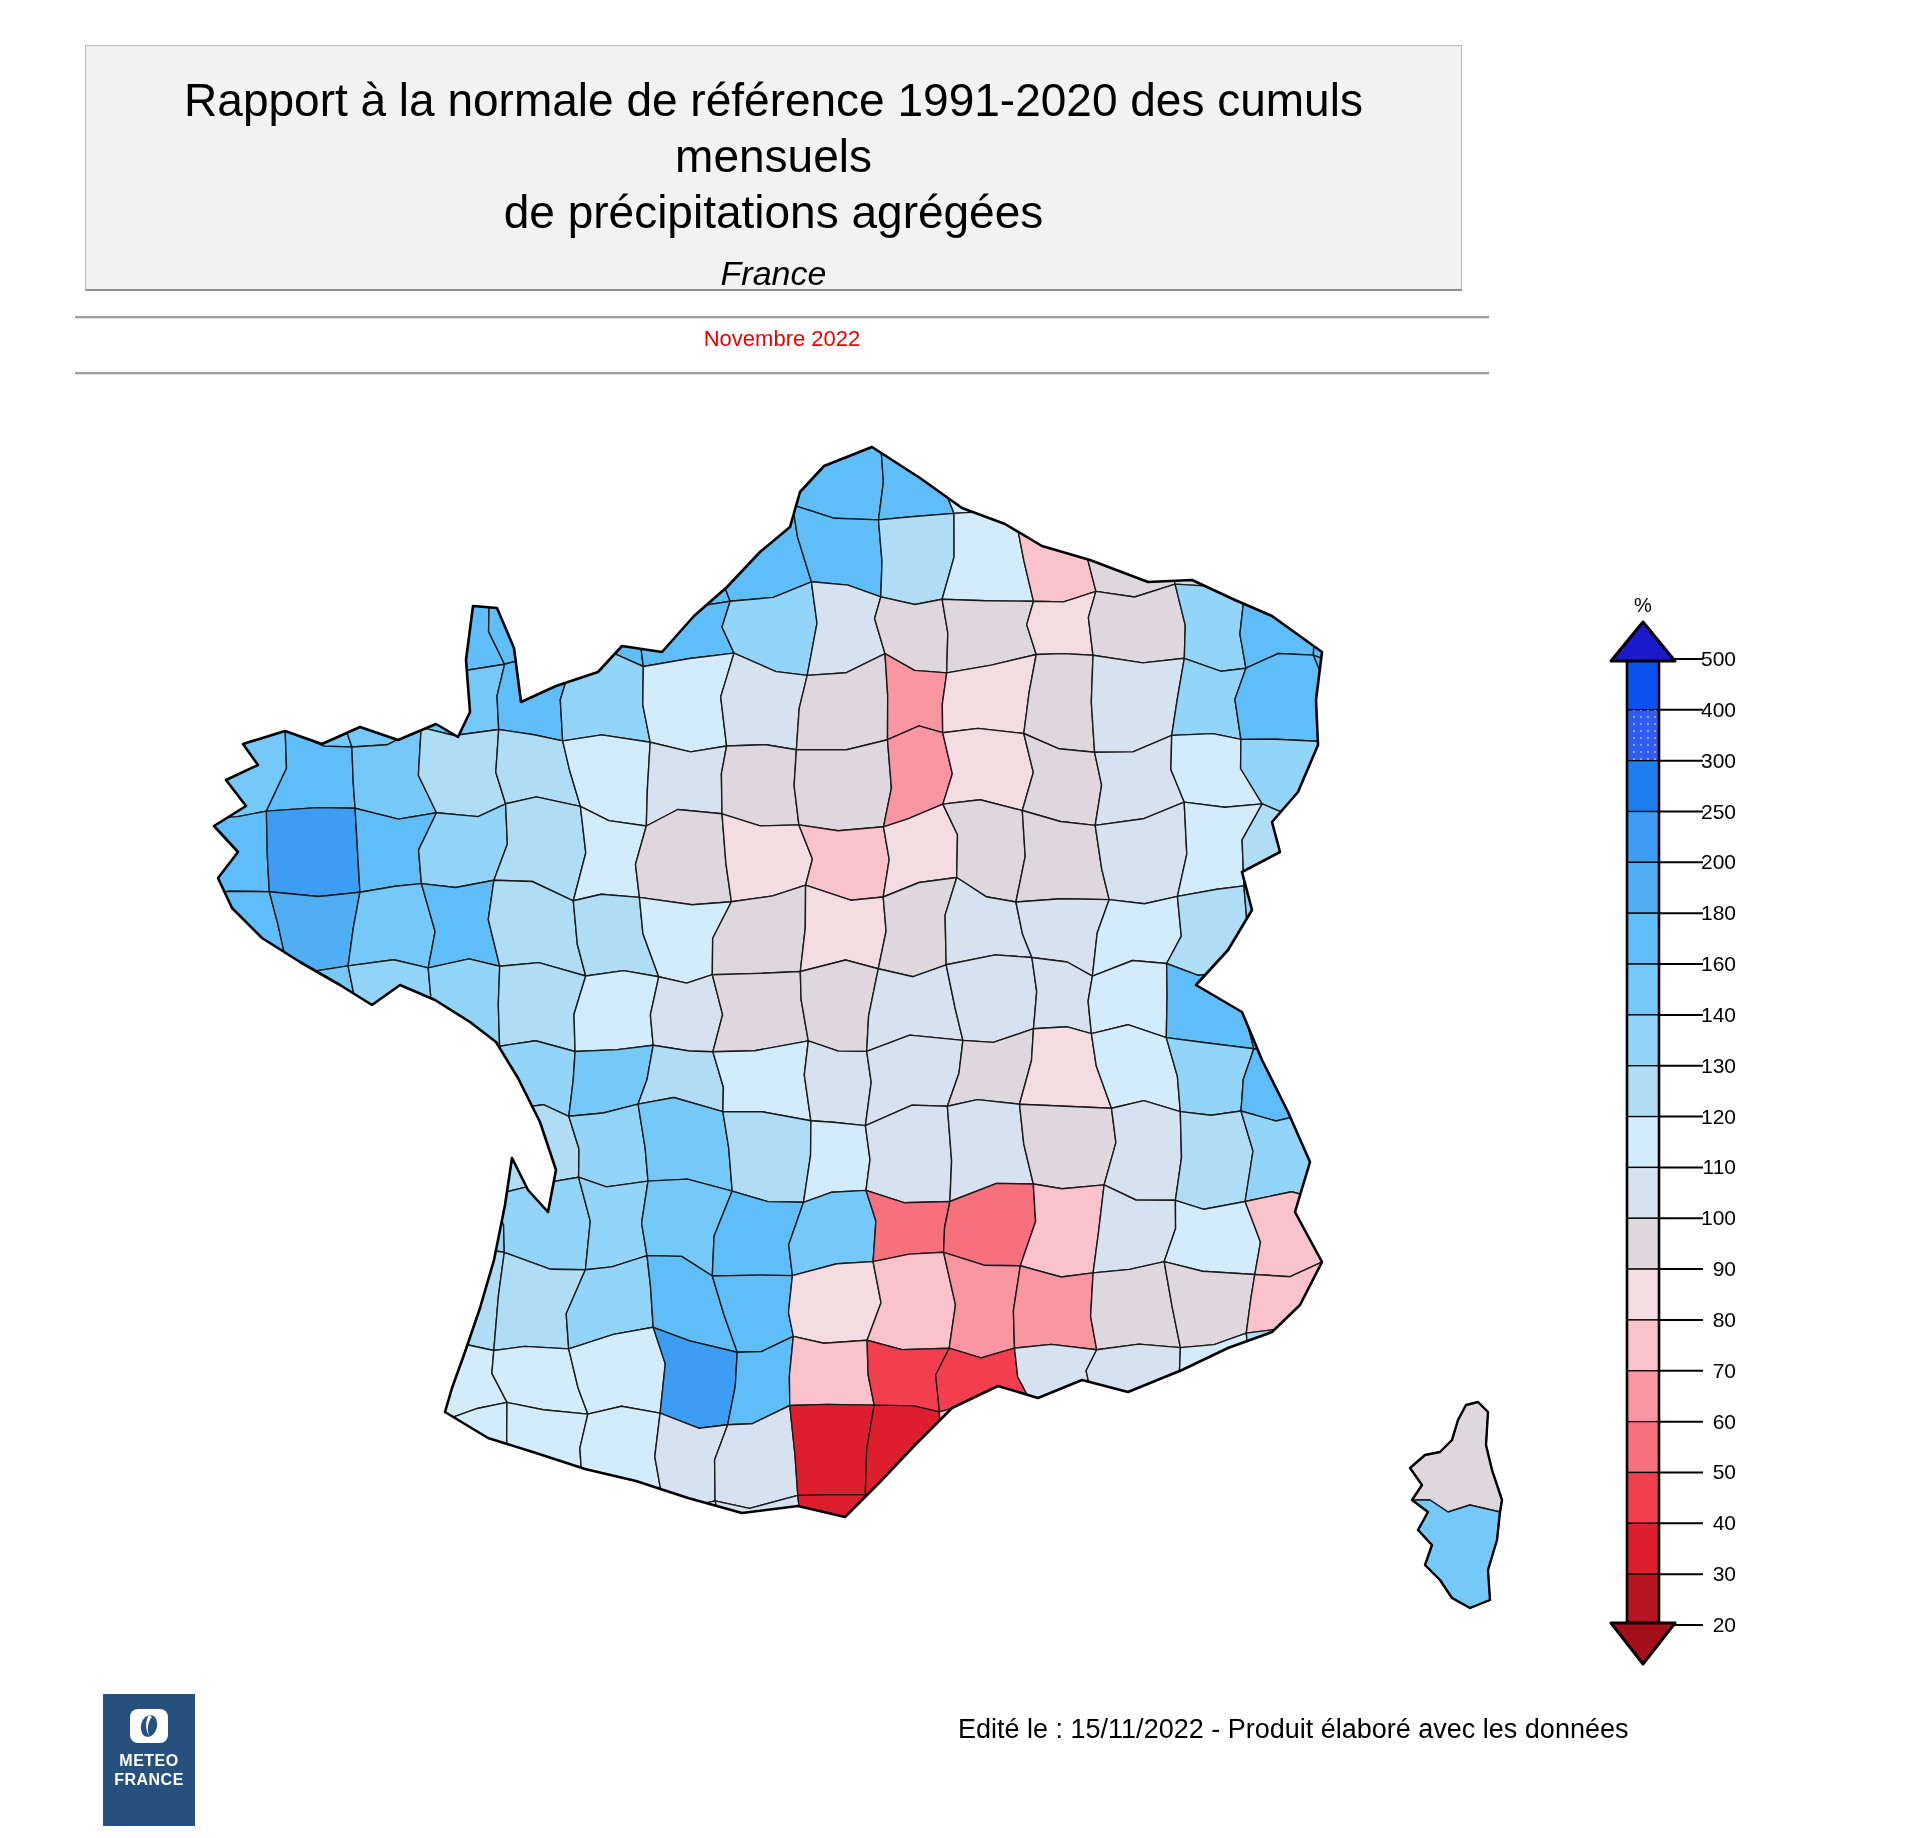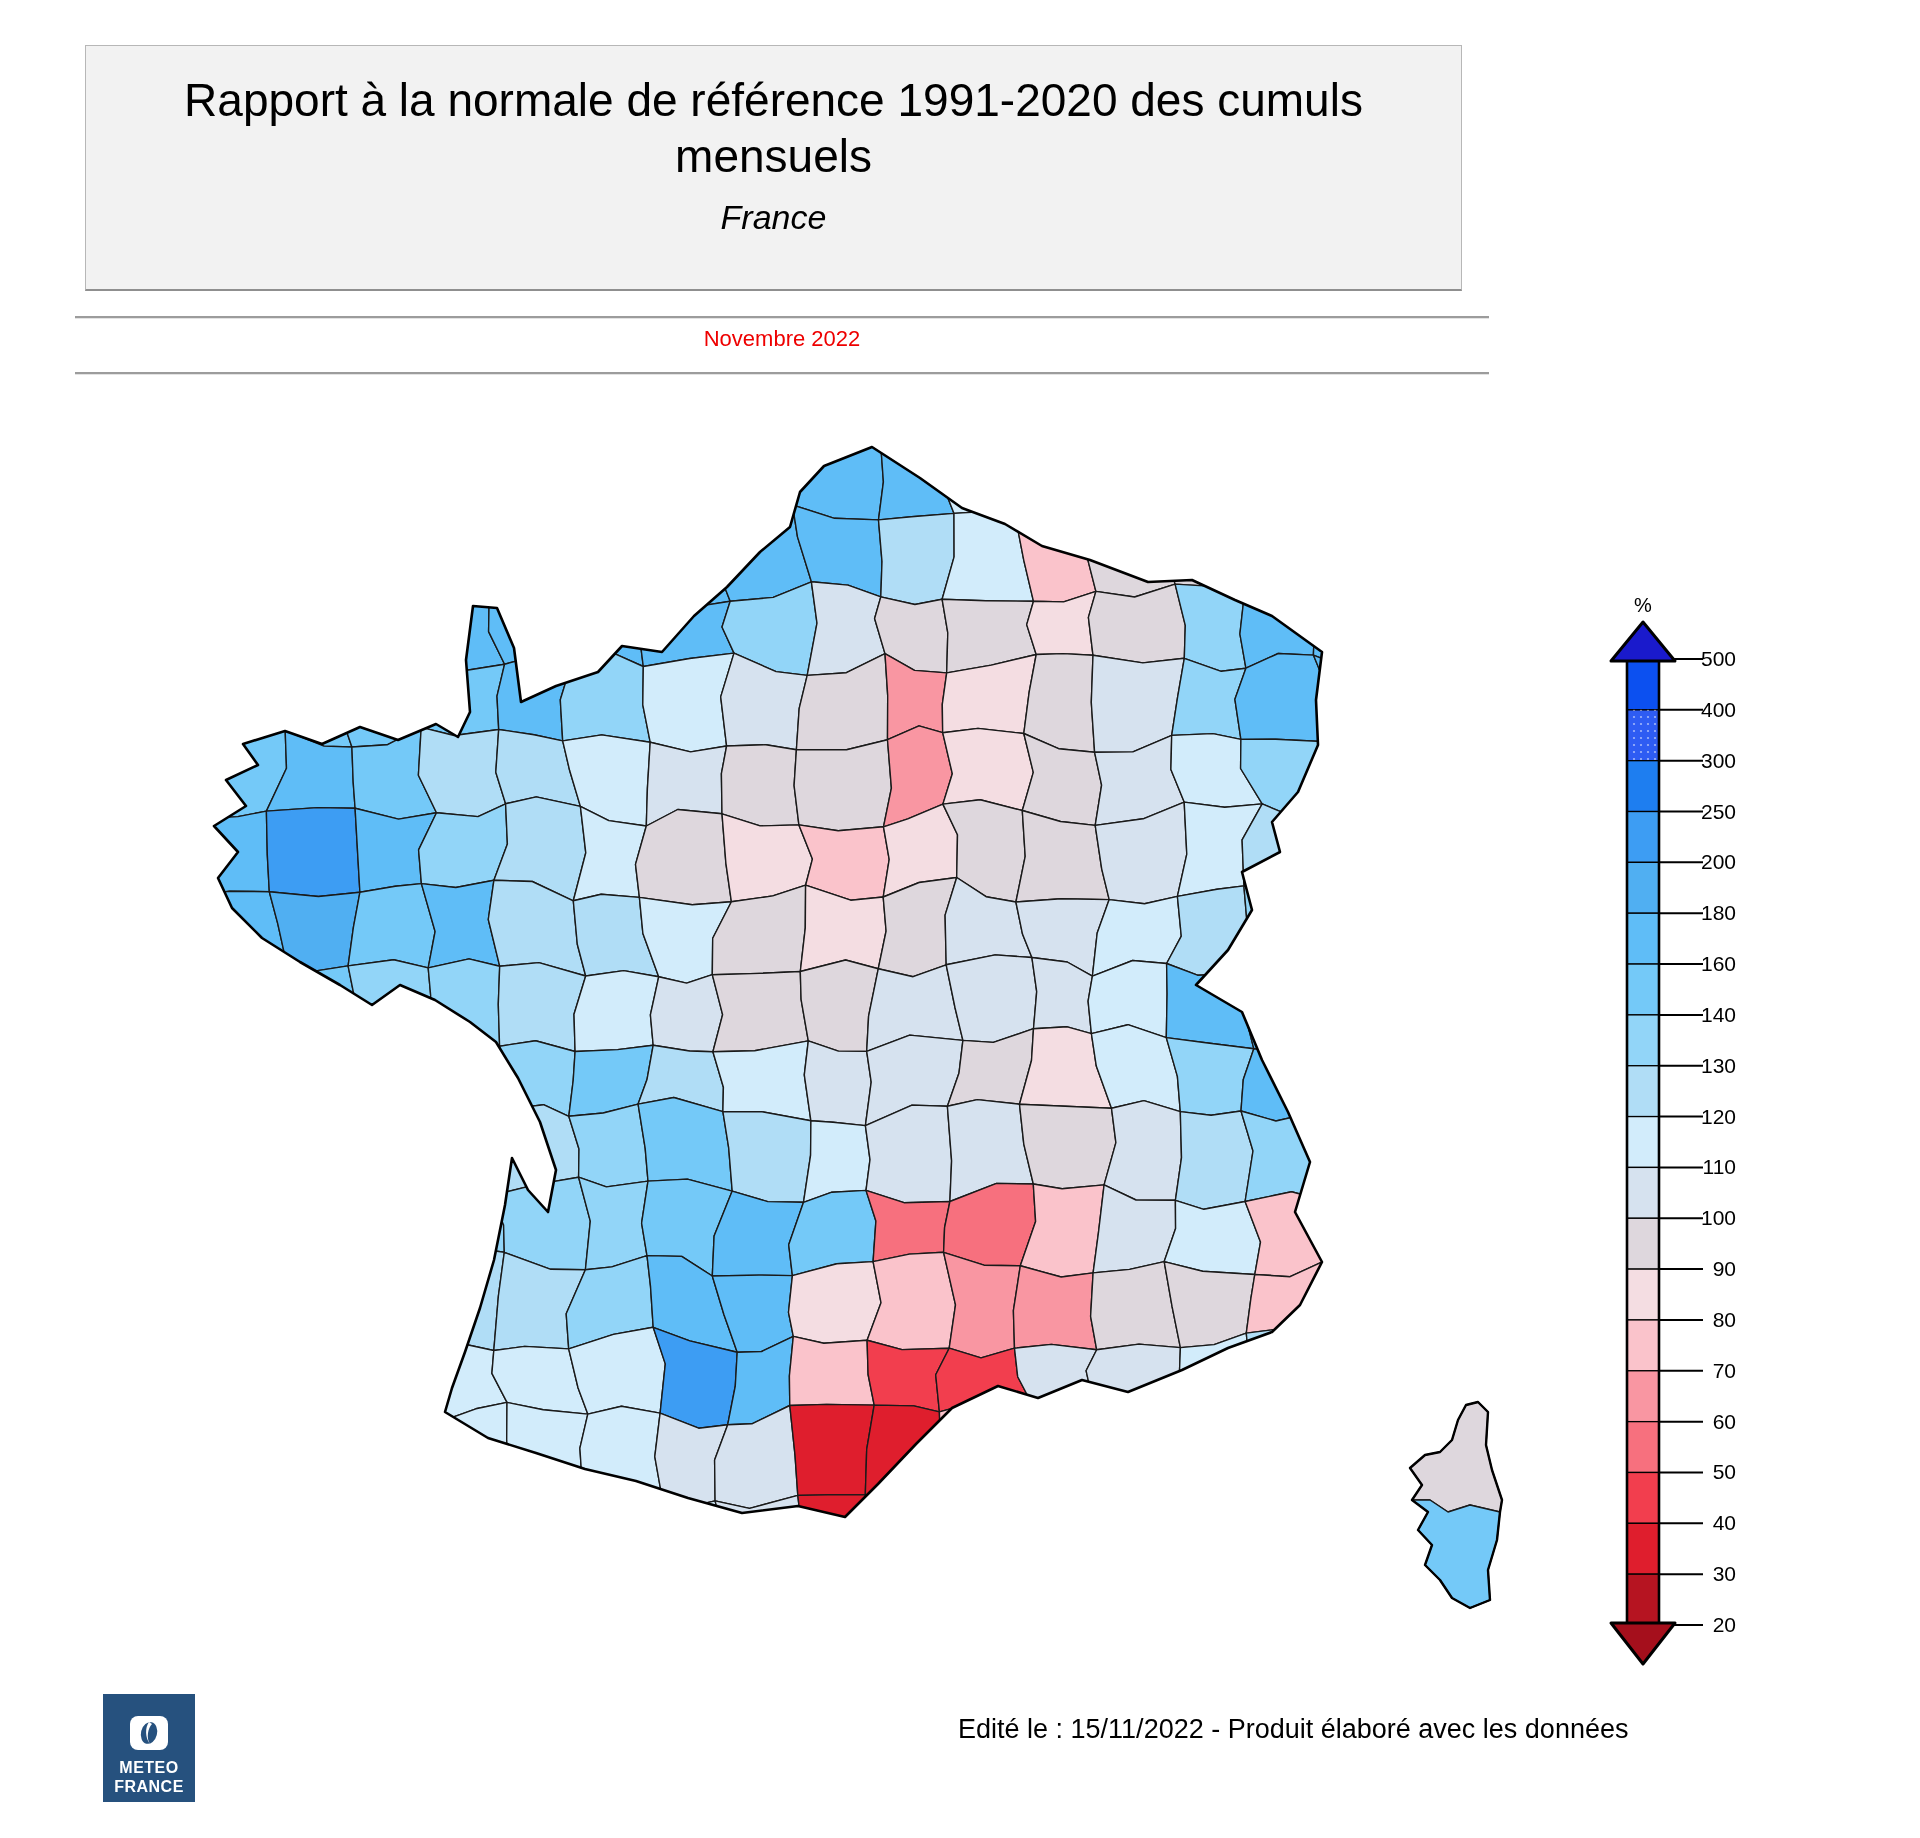--- a/index.html
+++ b/index.html
@@ -12,35 +12,36 @@
   .title-line{font-size:46px;line-height:56px;color:#000;}
   .title-line.first{margin-top:26px;text-align:center;}
   .subtitle{font-size:34px;font-style:italic;margin-top:14px;color:#000;}
   .rule{position:absolute;left:75px;width:1414px;height:2px;background:#9c9c9c;
       border-bottom:1px solid #e3e3e3;}
   .rule1{top:316px;}
   .rule2{top:372px;}
   .period{position:absolute;left:75px;top:326px;width:1414px;text-align:center;
       font-size:22px;}
   #map-svg{position:absolute;left:0;top:0;}
-  .logo{position:absolute;left:103px;top:1694px;width:92px;height:108px;
-      display:flex;flex-direction:column;align-items:center;box-sizing:border-box;justify-content:center;}
+  .logo{position:absolute;left:103px;top:1694px;width:92px;height:132px;
+      display:flex;flex-direction:column;align-items:center;box-sizing:border-box;}
   .logo-icon{margin-top:15px;width:38px;height:34px;background:#ffffff;border-radius:8px;
       display:flex;align-items:center;justify-content:center;}
   .logo-text{color:#ffffff;font-weight:bold;font-size:16px;line-height:19px;
       letter-spacing:0.5px;margin-top:8px;text-align:center;}
   .footer{position:absolute;left:958px;top:1712px;font-size:27px;line-height:35px;color:#000;}
 </style>
 </head>
 <body>
 
 <div class="page">
 
   <div class="title-box">
     <div class="title-line first">Rapport à la normale de référence 1991-2020 des cumuls mensuels</div>
+    <div class="title-line">de précipitations agrégées</div>
     <div class="subtitle">France</div>
   </div>
 
   <div class="rule rule1"></div>
   <div class="period" id="period-label" style="color: rgb(238, 0, 0);">Novembre 2022</div>
   <div class="rule rule2"></div>
 
   <svg id="map-svg" width="1920" height="1838" viewBox="0 0 1920 1838">
     <defs>
       <clipPath id="clip-fr">

